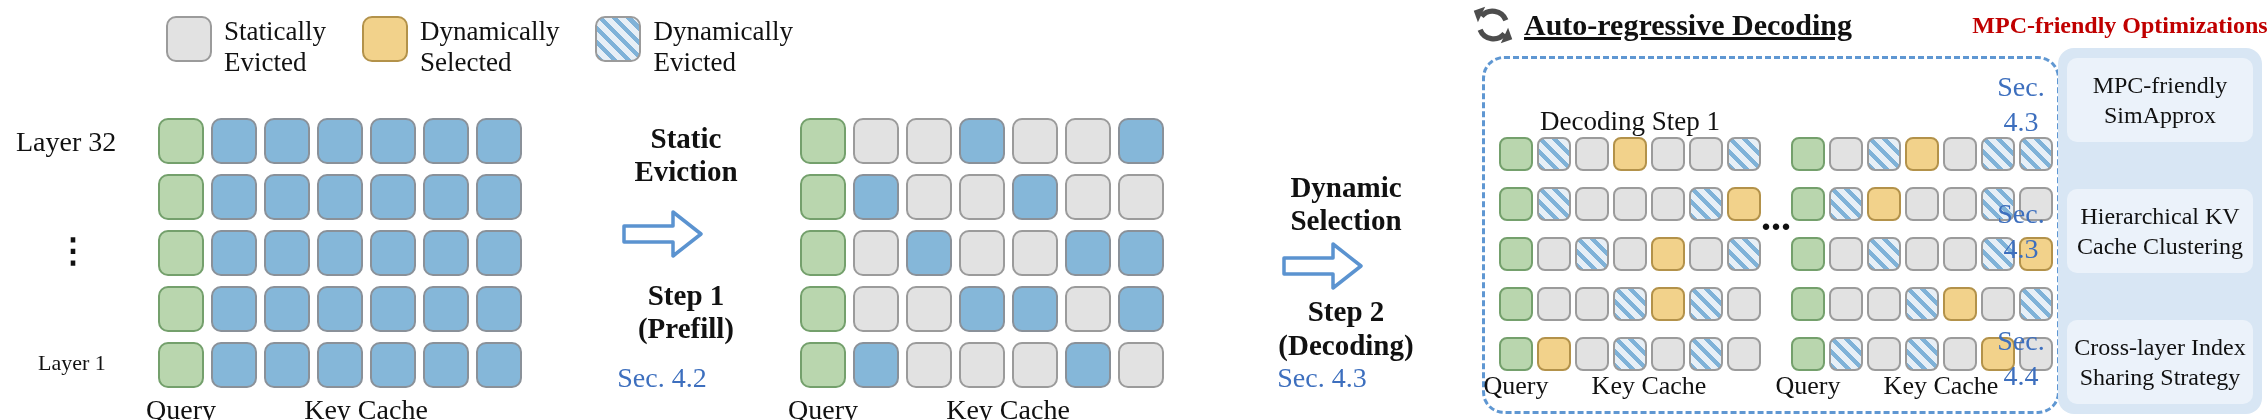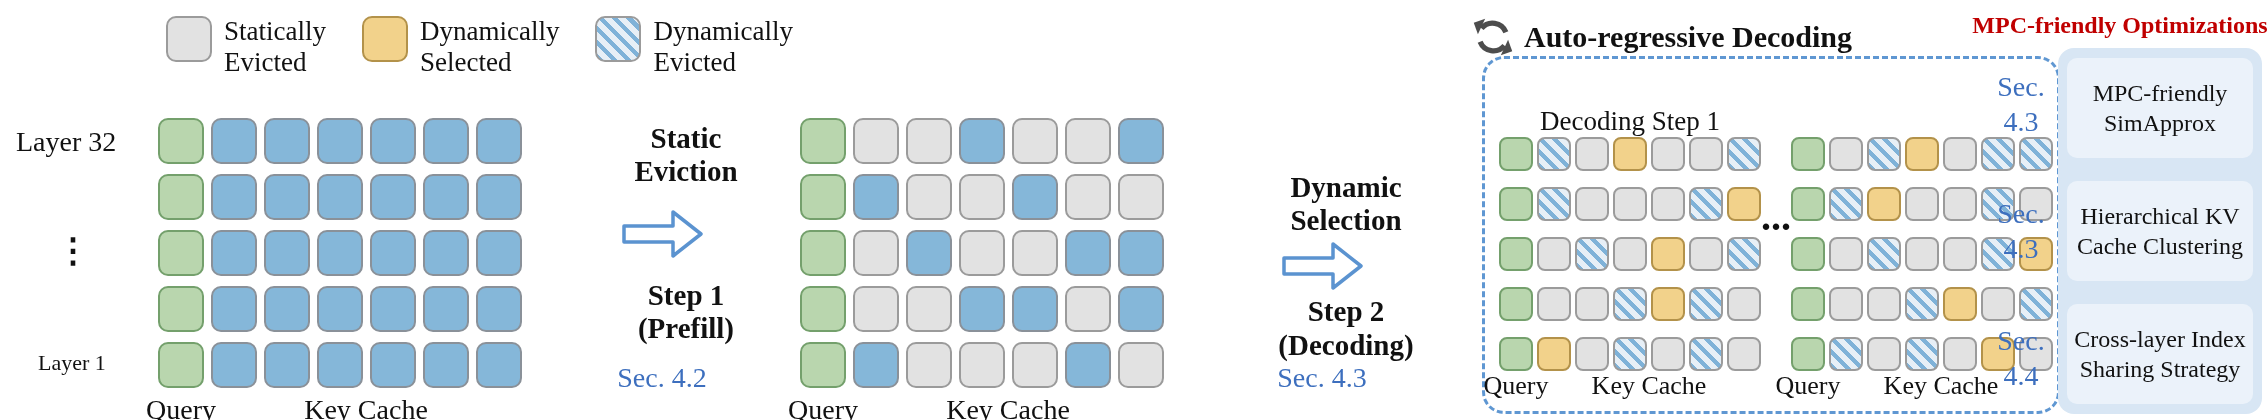--- a/index.html
+++ b/index.html
@@ -44,21 +44,21 @@
   
   .arrow-block {
     position:absolute; top:122px; height:272px;
     display:flex; flex-direction:column; align-items:center; justify-content:space-between;
     text-align:center;
   }
   .ab-title, .ab-step { font-weight:bold; font-size:29px; line-height:1.15;margin-left:48px; }
   .ab-sec { color:var(--accent_blue,#3d6fbe); font-size:28px; }
 
   
-  .decode-title { position:absolute; left:1472px; top:16px; display:flex; align-items:center; gap:10px; }
+  .decode-title { position:absolute; left:1472px; top:4px; display:flex; align-items:center; gap:10px;text-decoration:underline; }
   .dt-text { font-weight:bold; font-size:30px; white-space:nowrap; }
   .decode-box {
     position:absolute; left:1482px; top:56px; width:578px; height:358px; box-sizing:border-box;
     border:3px dashed #5f97d2; border-radius:22px;
     display:flex; justify-content:space-between; padding:8px 14px 10px;
   }
   .decode-group { display:flex; flex-direction:column; justify-content:flex-end; align-items:center; width:262px; }
   .dg-label { font-size:27px; white-space:nowrap; }
   .dg-axis { position:relative; width:262px; height:30px; font-size:26px; }
   .dg-axis .ql { position:absolute; left:17px;  transform:translateX(-50%); white-space:nowrap; }
@@ -77,21 +77,21 @@
   .mpc-sec {
     height:112px; display:flex; align-items:center; justify-content:center;
     color:var(--accent_blue,#3d6fbe); font-size:28px; text-align:center; line-height:1.25;
   }
   .mpc-panel {
     position:absolute; left:2058px; top:48px; width:204px; height:366px; box-sizing:border-box;
     background:#d8e6f4; border-radius:16px;
     display:flex; flex-direction:column; justify-content:space-between; padding:10px 9px;
   }
   .mpc-box {
-    height:100px; background:#ebf2fa; border-radius:10px;
+    height:84px; background:#ebf2fa; border-radius:10px;
     display:flex; align-items:center; justify-content:center;
     text-align:center; font-size:24px; line-height:1.25;
   }
 </style>
 </head>
 <body>
 
 <div class="canvas">
 
   <div class="legend">

